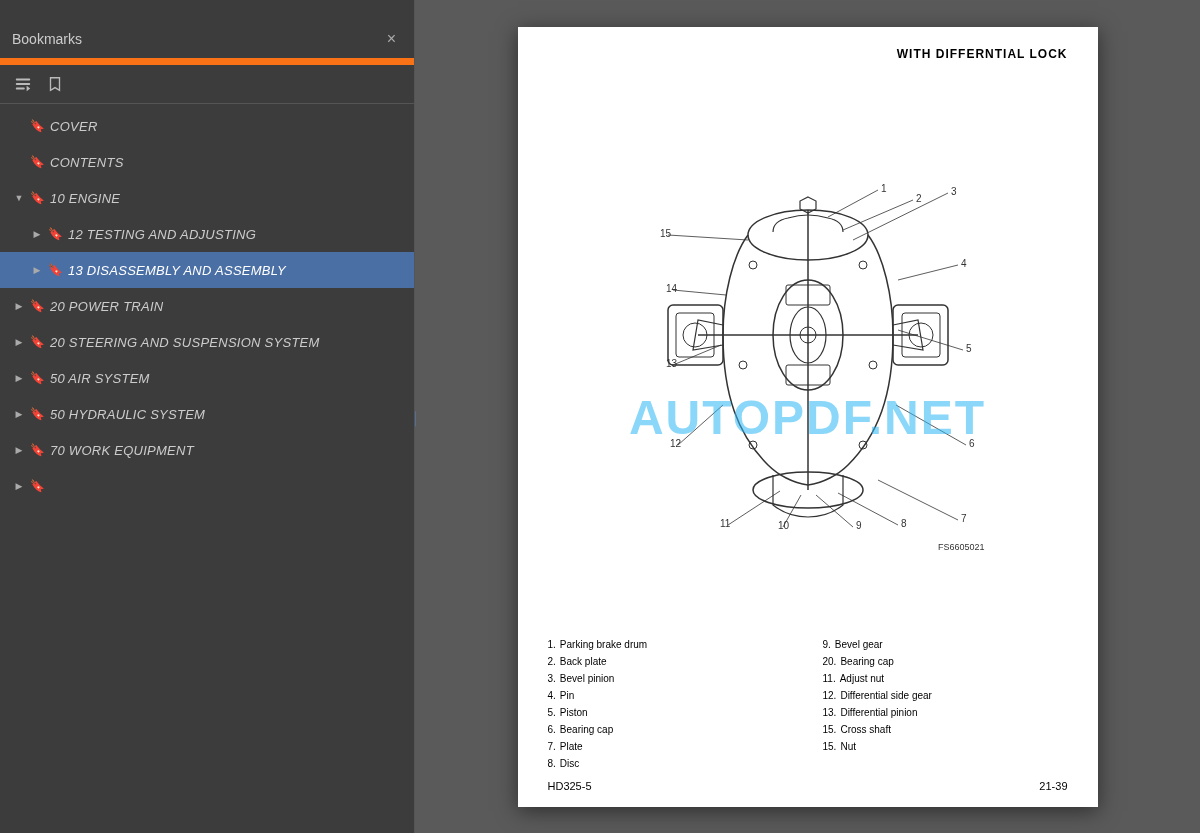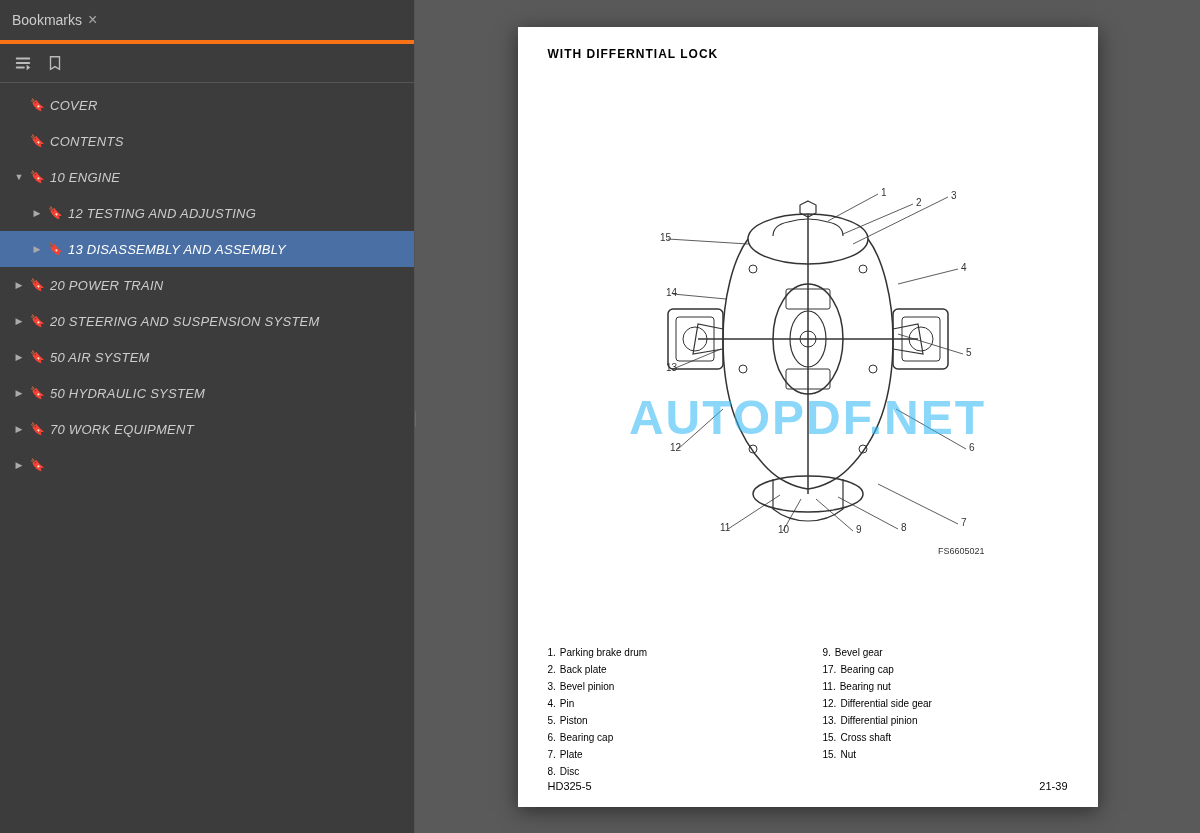--- a/index.html
+++ b/index.html
@@ -19,25 +19,26 @@
       background: #3c3c3c;
       display: flex;
       flex-direction: column;
       border-right: 1px solid #555;
       height: 833px;
     }
 
     .sidebar-header {
       display: flex;
       align-items: center;
-      justify-content: flex-start;
+      justify-content: space-between;
       padding: 8px 12px;
       background: #3c3c3c;
-      border-bottom: 4px solid #f97316;
+      border-bottom: 7px solid #f97316;
       min-height: 44px;
+      margin-top: 20px;
     }
 
     .sidebar-title {
       color: #ccc;
       font-size: 14px;
       font-weight: 500;
     }
 
     .sidebar-close {
       color: #aaa;
@@ -162,21 +163,21 @@
       font-size: 48px;
       font-weight: 900;
       color: rgba(41, 182, 246, 0.55);
       letter-spacing: 2px;
       z-index: 10;
       pointer-events: none;
       white-space: nowrap;
     }
 
     .doc-title {
-      text-align: left;
+      text-align: right;
       font-size: 12px;
       font-weight: bold;
       letter-spacing: 1px;
       margin-bottom: 10px;
       color: #000;
     }
 
     .diagram-area {
       flex: 1;
       display: flex;
@@ -184,21 +185,21 @@
       justify-content: center;
       position: relative;
     }
 
     .doc-footer {
       display: flex;
       justify-content: space-between;
       align-items: flex-end;
       font-size: 11px;
       color: #000;
-      margin-top: 0;
+      margin-top: 8px;
     }
 
     .parts-list {
       display: grid;
       grid-template-columns: 1fr 1fr;
       gap: 1px 30px;
       font-size: 10px;
       color: #000;
       margin-top: 8px;
       line-height: 1.6;
@@ -420,30 +421,30 @@
         </div>
         <div class="parts-list-item">
           <span>9.</span>
           <span>Bevel gear</span>
         </div>
         <div class="parts-list-item">
           <span>2.</span>
           <span>Back plate</span>
         </div>
         <div class="parts-list-item">
-          <span>17.</span>
+          <span>20.</span>
           <span>Bearing cap</span>
         </div>
         <div class="parts-list-item">
           <span>3.</span>
           <span>Bevel pinion</span>
         </div>
         <div class="parts-list-item">
           <span>11.</span>
-          <span>Bearing nut</span>
+          <span>Adjust nut</span>
         </div>
         <div class="parts-list-item">
           <span>4.</span>
           <span>Pin</span>
         </div>
         <div class="parts-list-item">
           <span>12.</span>
           <span>Differential side gear</span>
         </div>
         <div class="parts-list-item">

